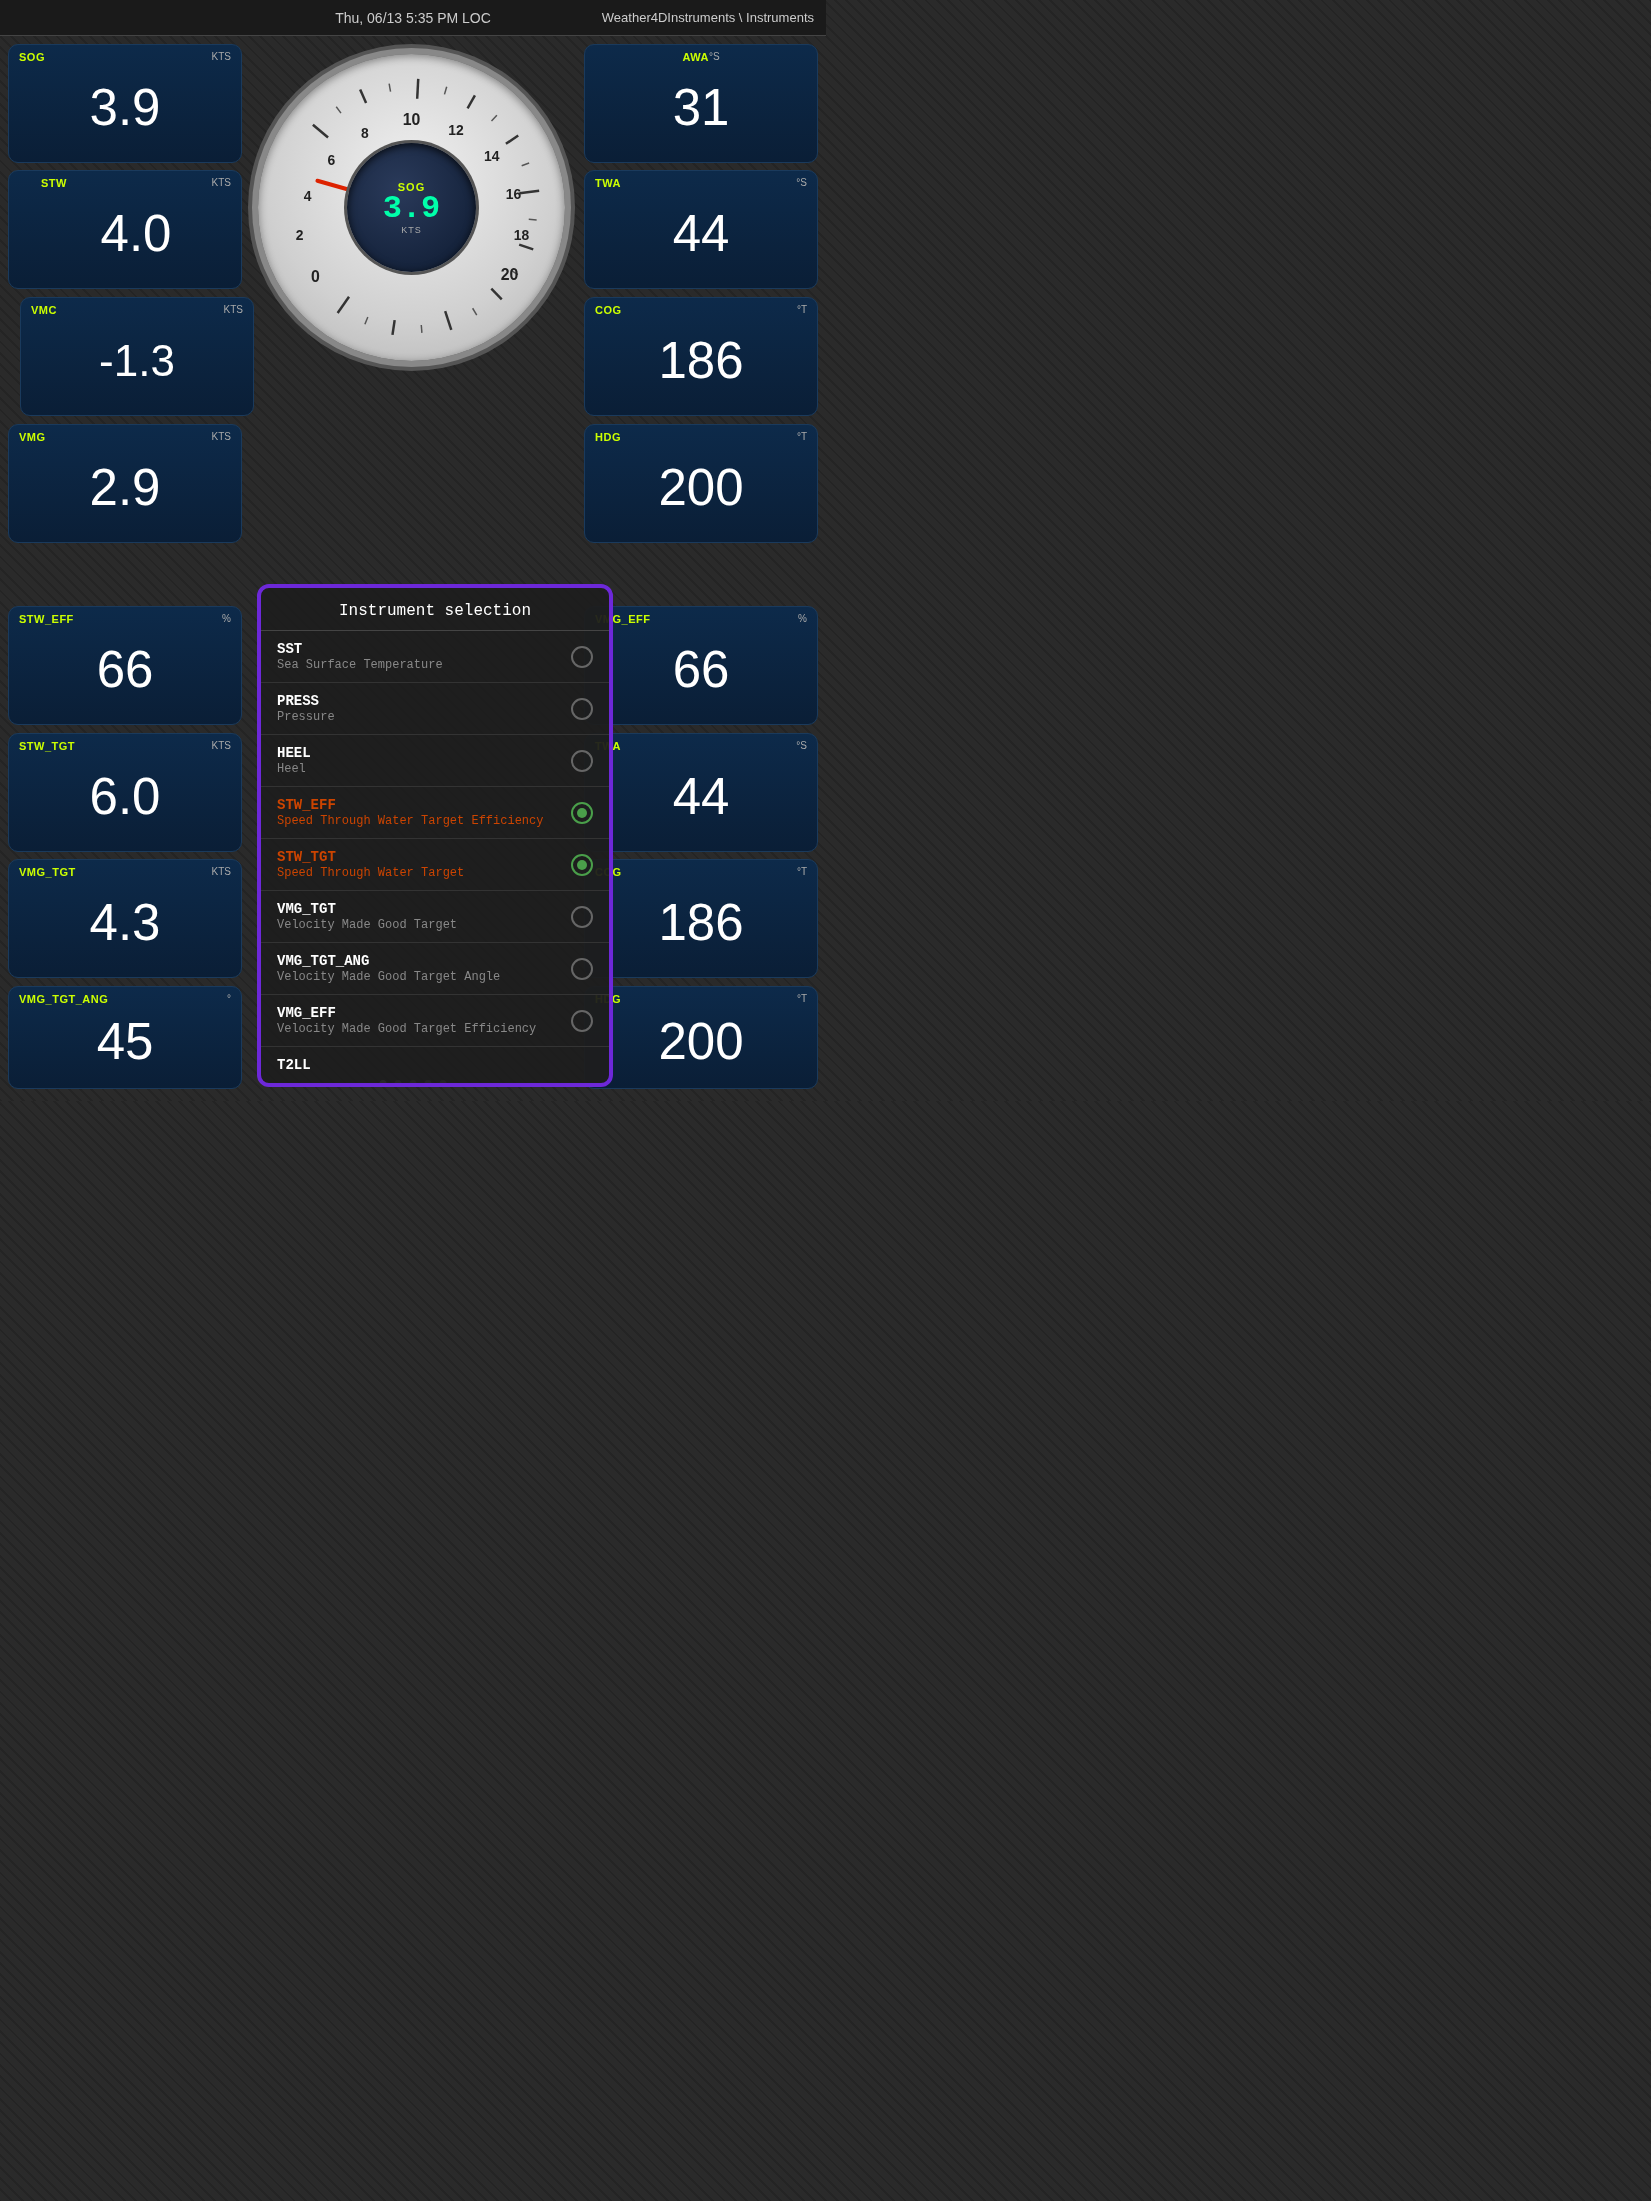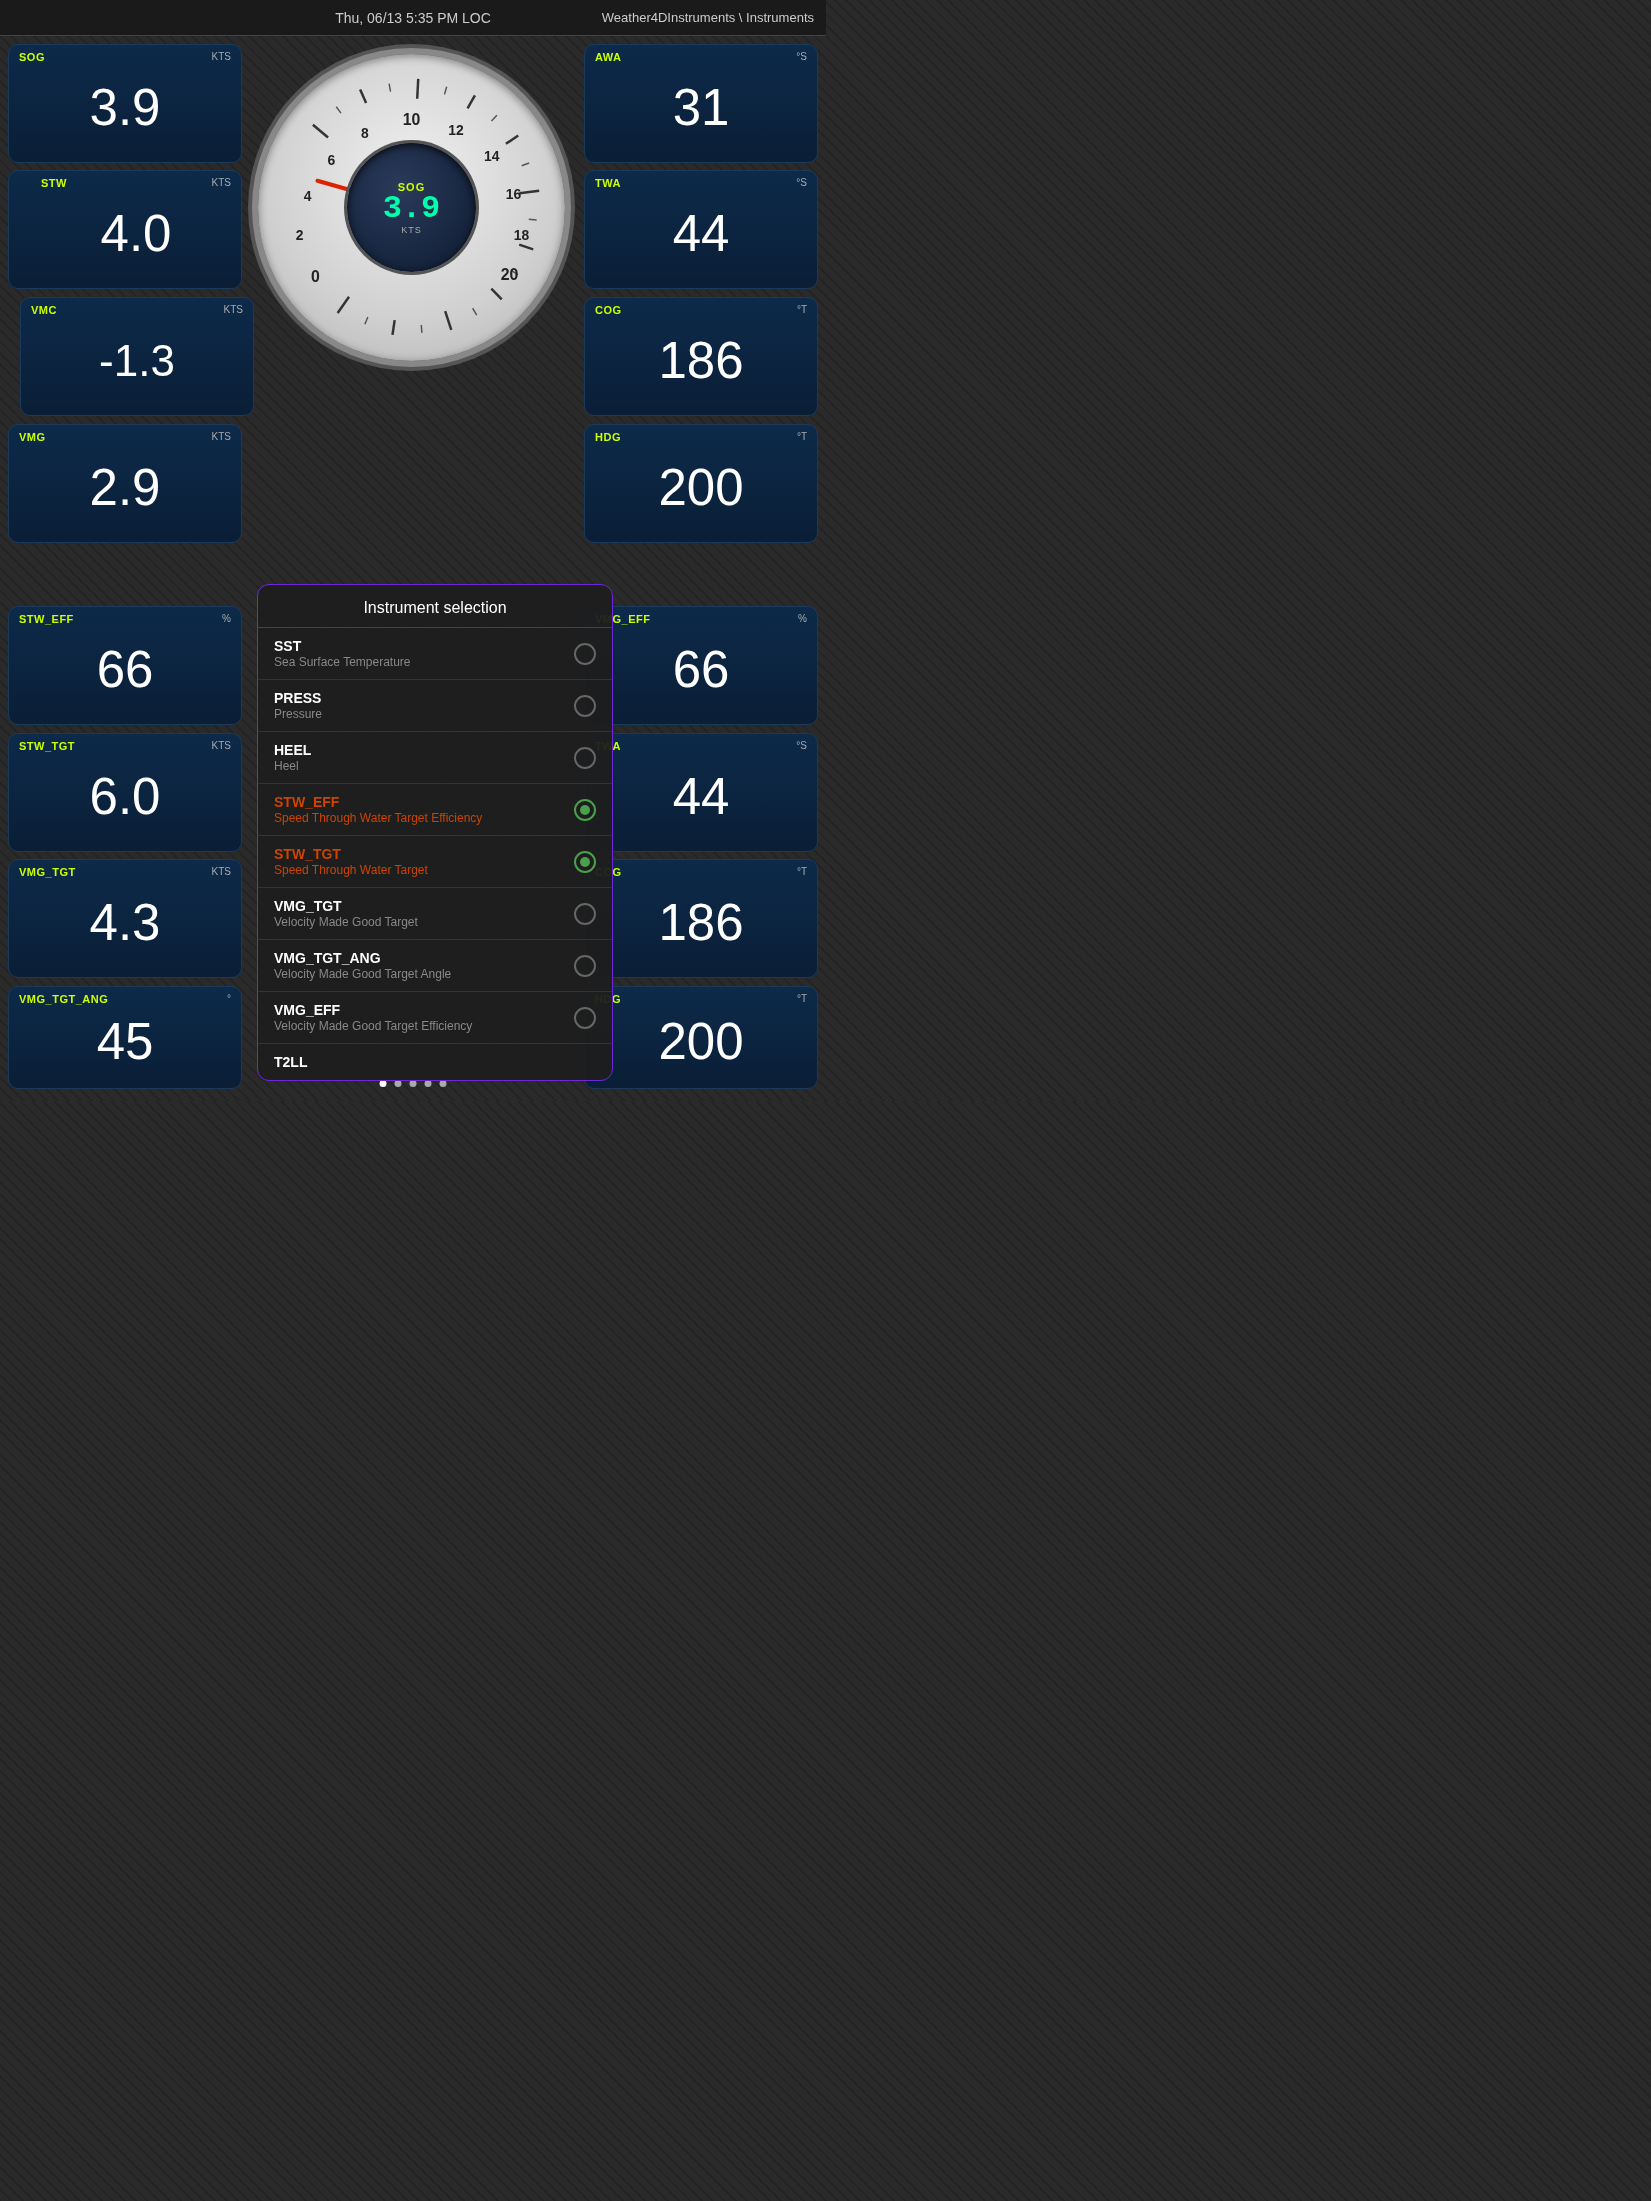--- a/index.html
+++ b/index.html
@@ -81,21 +81,21 @@
       font-size: 44px;
     }
 
     
     .card-sog  { left: 8px; top: 44px; width: 234px; height: 119px; }
     .card-stw  { left: 8px; top: 170px; width: 234px; height: 119px; padding-left: 32px; }
     .card-vmc  { left: 20px; top: 297px; width: 234px; height: 119px; }
     .card-vmg  { left: 8px; top: 424px; width: 234px; height: 119px; }
 
     
-    .card-awa  { right: 8px; top: 44px; width: 234px; height: 119px; }
+    .card-awa  { right: 8px; top: 44px; width: 234px; height: 119px; align-items: center; }
     .card-twa  { right: 8px; top: 170px; width: 234px; height: 119px; }
     .card-cog  { right: 8px; top: 297px; width: 234px; height: 119px; }
     .card-hdg  { right: 8px; top: 424px; width: 234px; height: 119px; }
 
     
     .card-stw-eff   { left: 8px; top: 606px; width: 234px; height: 119px; }
     .card-stw-tgt   { left: 8px; top: 733px; width: 234px; height: 119px; }
     .card-vmg-tgt   { left: 8px; top: 859px; width: 234px; height: 119px; }
     .card-vmg-tgt-ang { left: 8px; top: 986px; width: 234px; height: 103px; }
 
@@ -166,23 +166,24 @@
     }
 
     
     .modal-overlay {
       position: absolute;
       left: 257px;
       top: 584px;
       width: 356px;
       background: rgba(30, 30, 30, 0.95);
       border-radius: 12px;
-      border: 1px solid #6d28d9;
+      border: 4px solid #6d28d9;
       z-index: 20;
       overflow: hidden;
+      font-family: Liberation Mono, monospace;
     }
     .modal-title {
       color: #ffffff;
       font-size: 16px;
       text-align: center;
       padding: 14px 0 10px;
       border-bottom: 1px solid #444;
       font-weight: 500;
     }
     .modal-list {

